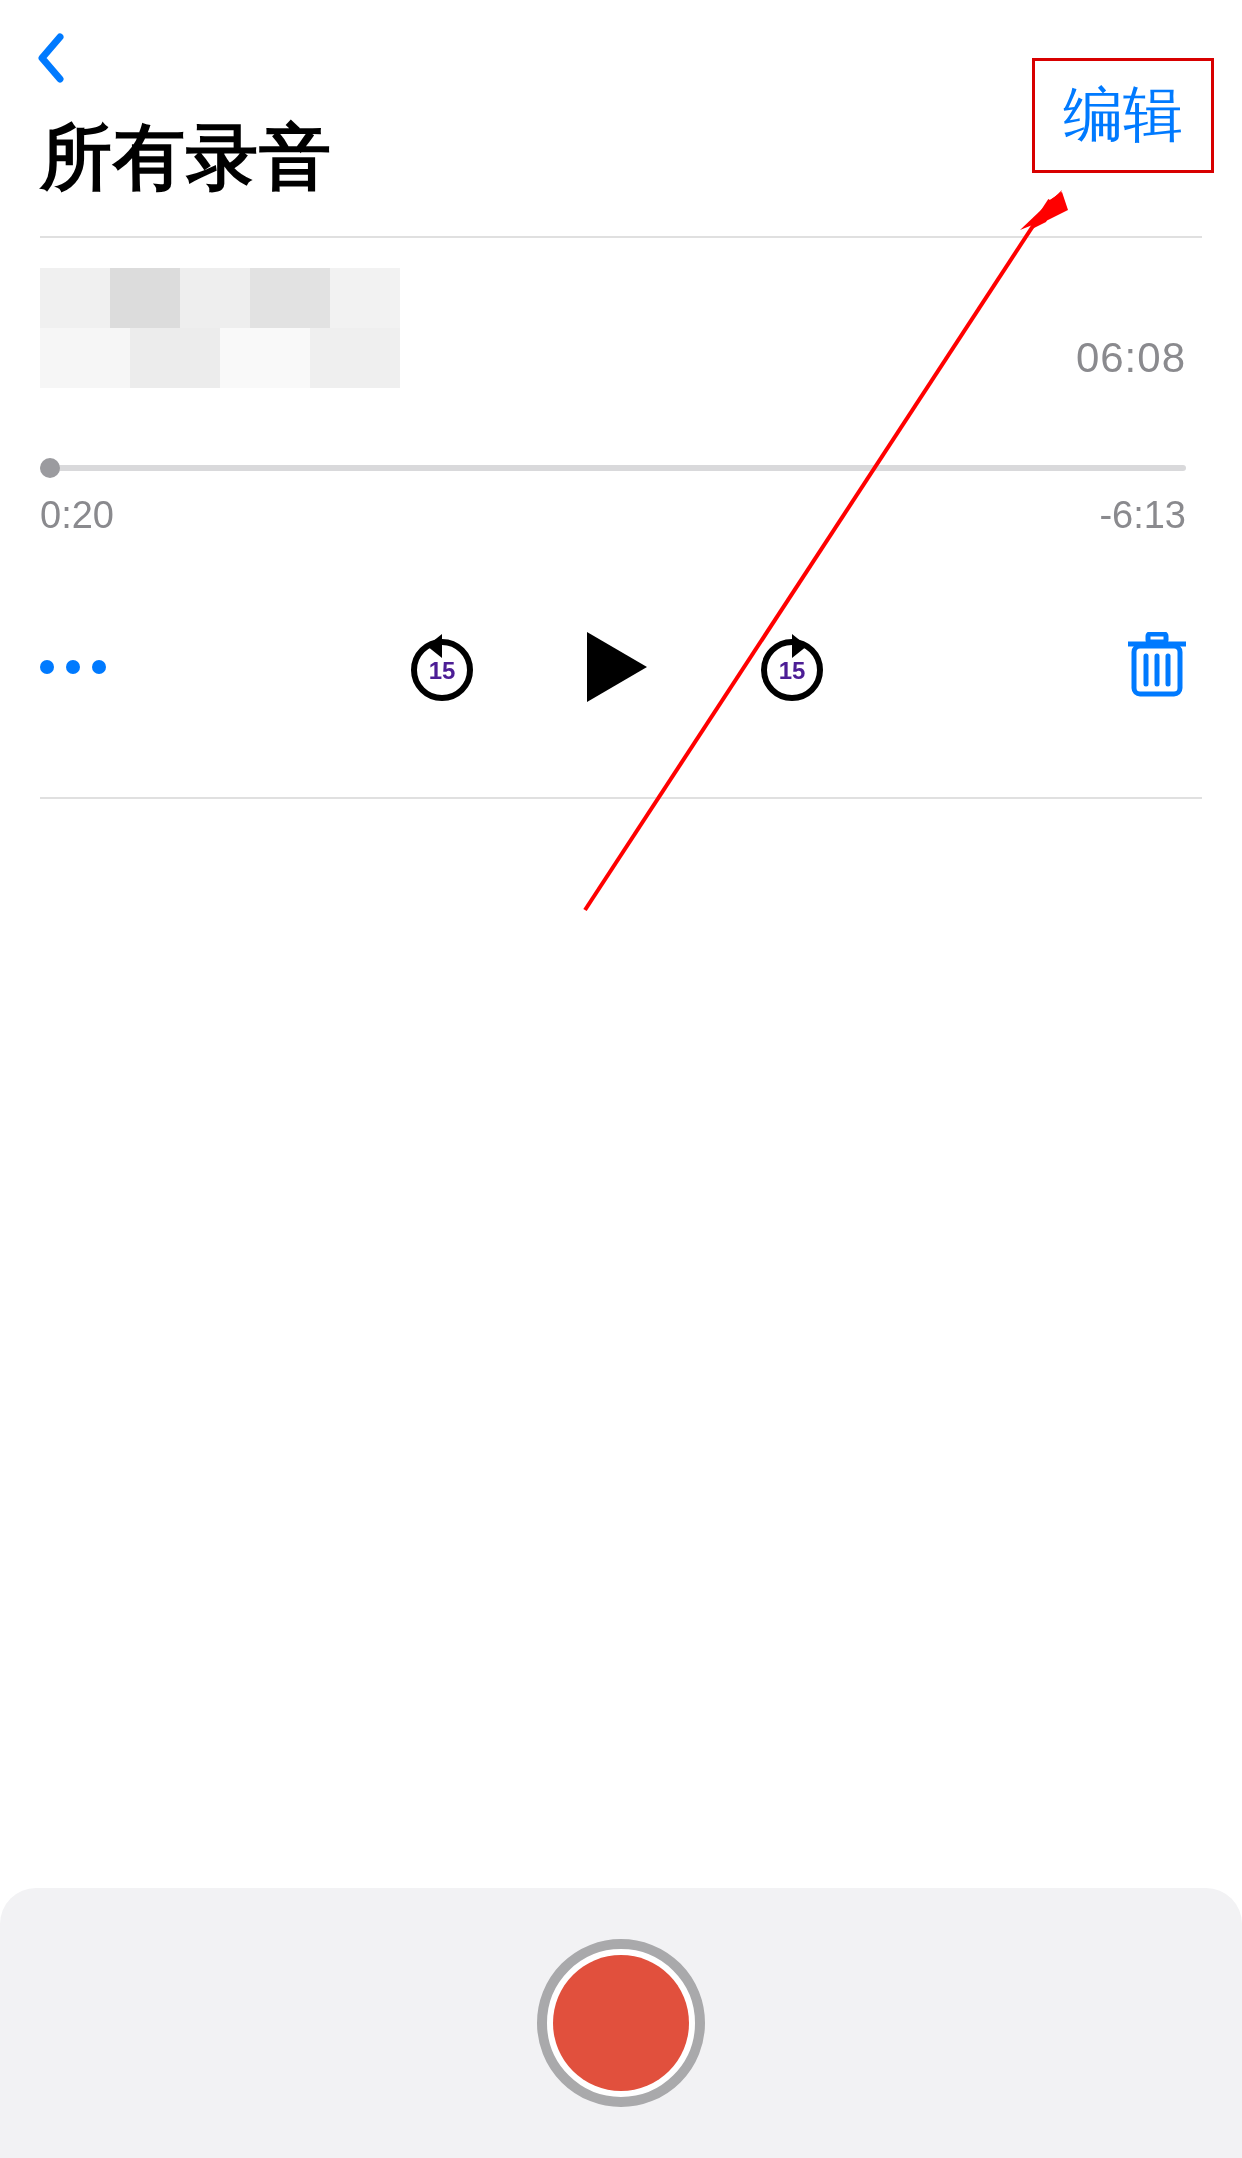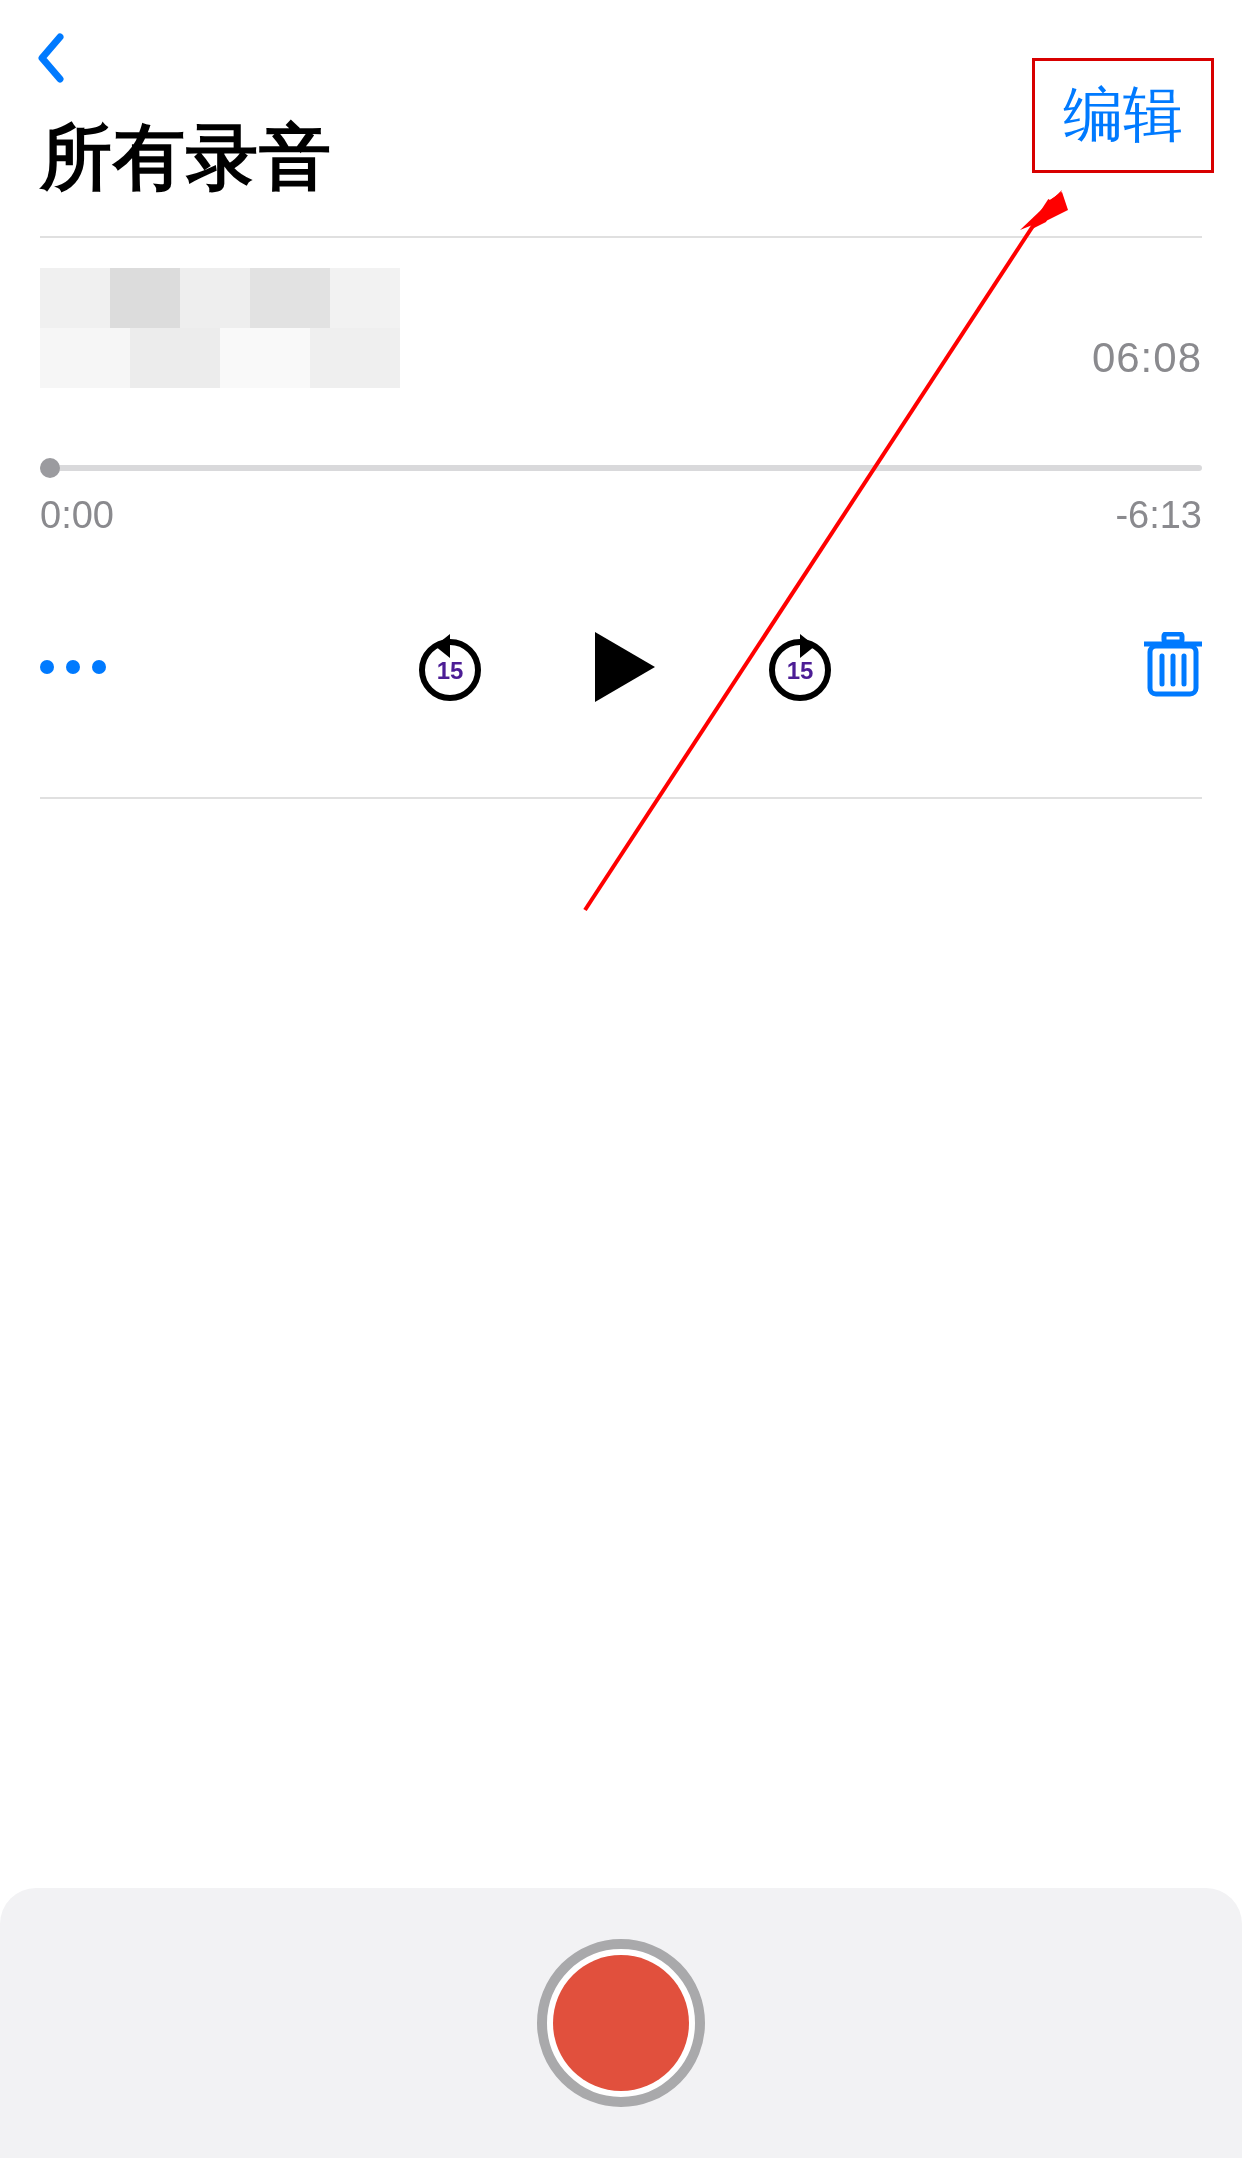--- a/index.html
+++ b/index.html
@@ -53,21 +53,21 @@
   }
 
   .divider {
     border: none;
     border-top: 2px solid #e0e0e0;
     margin: 0 40px;
   }
 
   
   .recording-area {
-    padding: 30px 40px 40px 40px;
+    padding: 30px 56px 40px 40px;
   }
 
   .rec-header {
     display: flex;
     justify-content: space-between;
     align-items: flex-end;
     min-height: 120px;
   }
 
   .pixelation {
@@ -237,21 +237,21 @@
         <span class="b9"></span>
     </div>
     <div class="duration">06:08</div>
   </div>
 
   <div class="scrubber">
     <div class="track"></div>
     <div class="knob"></div>
   </div>
   <div class="time-row">
-    <span>0:00</span>
+    <span>0:20</span>
     <span>-6:13</span>
   </div>
 
   <div class="controls">
     <div class="more-icon">
       <div></div>
         <div></div>
         <div></div>
     </div>
 

